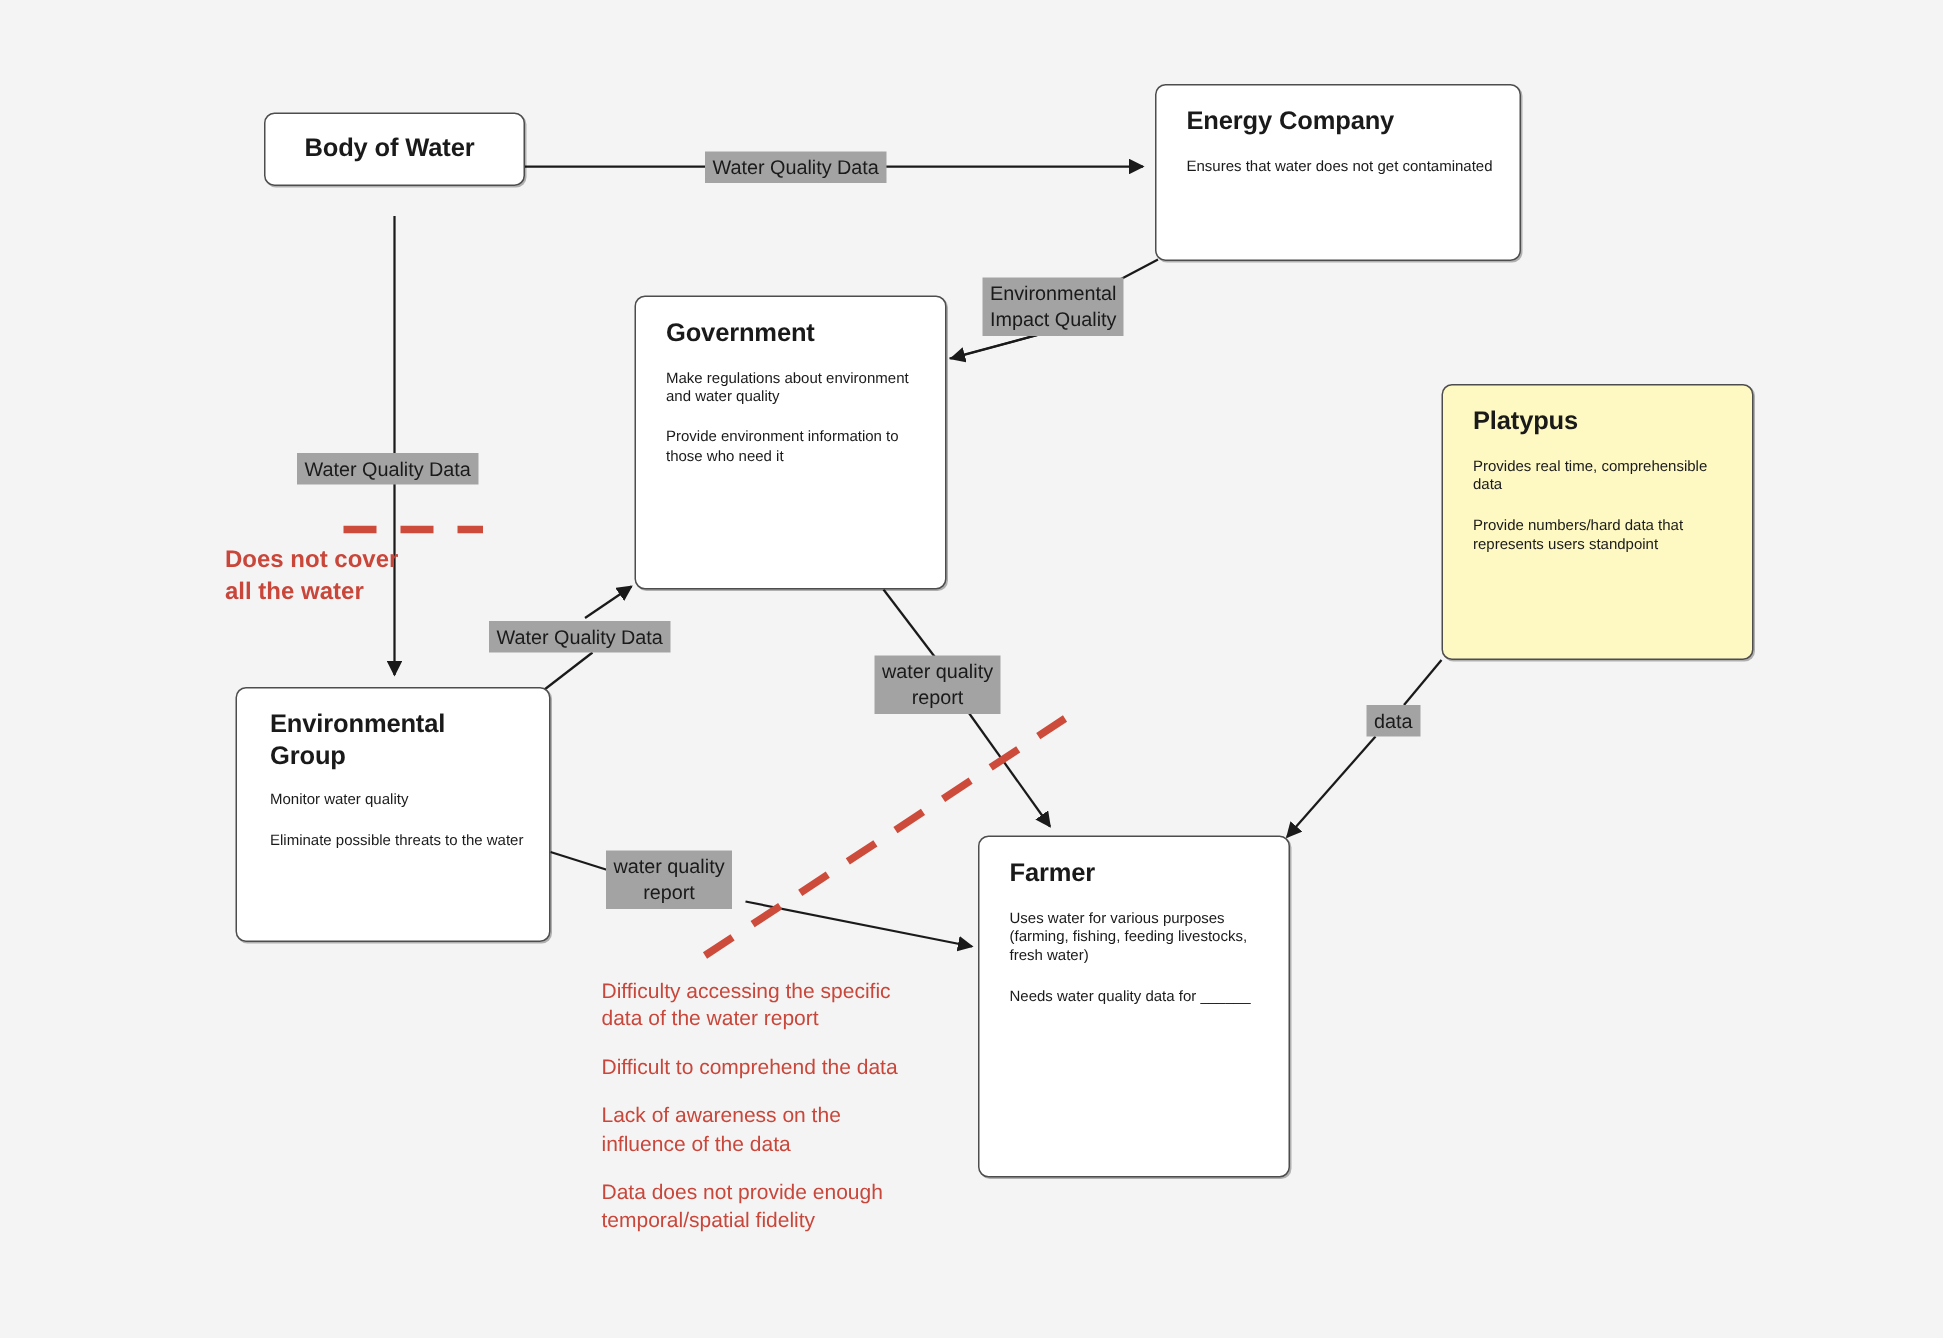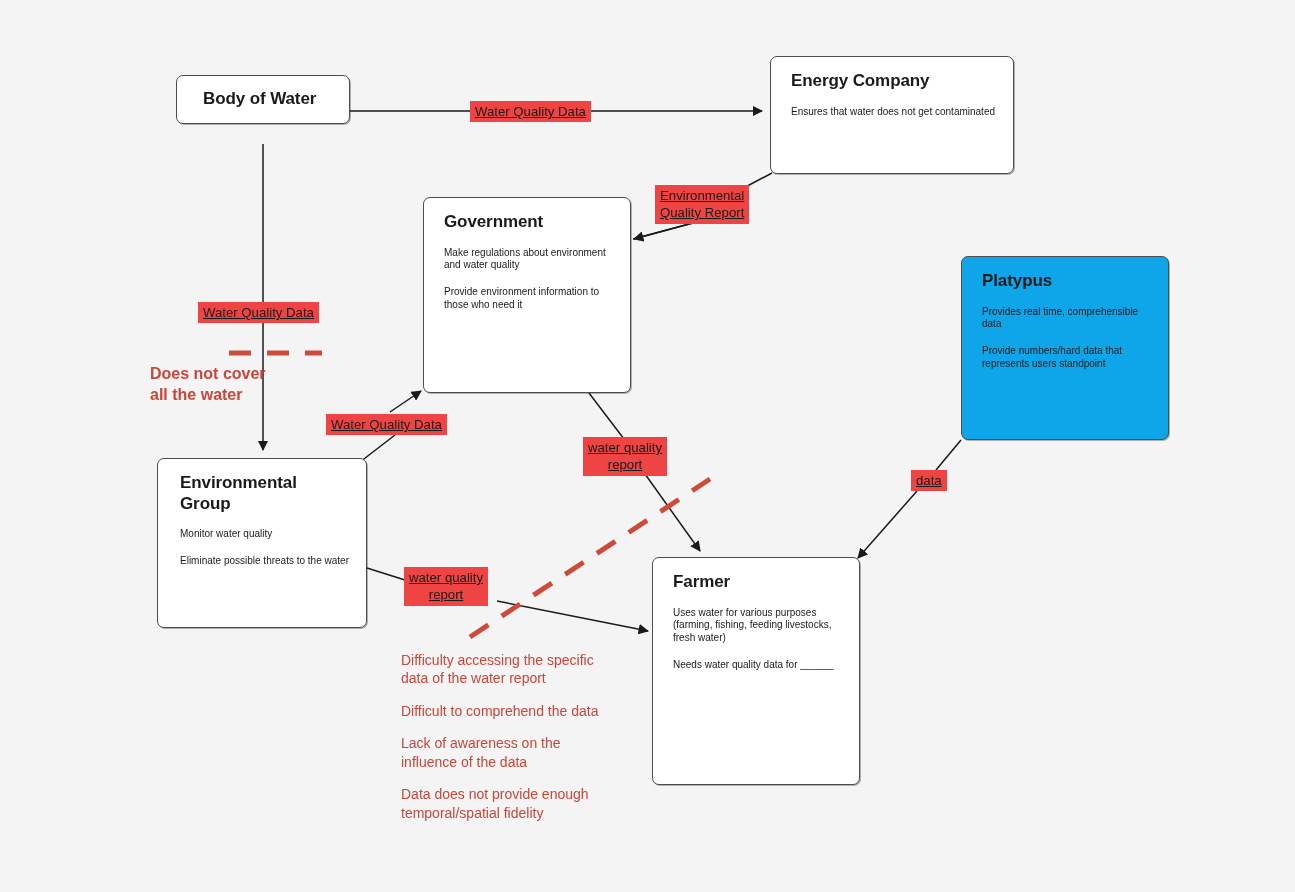--- a/index.html
+++ b/index.html
@@ -32,49 +32,48 @@
   .node {
     position: absolute;
     box-sizing: border-box;
     background: #ffffff;
     border: 1.4px solid #4d4d4d;
     border-radius: 7px;
     box-shadow: 1px 1px 0 rgba(0,0,0,0.28);
     padding: 14px 16px 12px 20px;
   }
   .node.pink {
-    background: #0ea5e9;
+    background: #fef9c3;
   }
   .node-title {
     font-size: 17px;
     font-weight: bold;
     color: #1a1a1a;
     line-height: 1.22;
     margin: 0 0 14px 0;
     letter-spacing: -0.1px;
   }
   .node-line {
     font-size: 10px;
     color: #1a1a1a;
     line-height: 1.26;
     margin: 0 0 14px 0;
   }
   .node-line:last-child { margin-bottom: 0; }
 
   .edge-label {
     position: absolute;
-    background: #ef4444;
+    background: #a3a3a3;
     color: #1a1a1a;
     font-size: 13.2px;
     line-height: 1.32;
     padding: 2px 5px;
     white-space: pre;
     text-align: center;
     box-sizing: border-box;
-    text-decoration: underline;
   }
 
   .note {
     position: absolute;
     color: #c9463a;
     font-size: 16px;
     font-weight: bold;
     line-height: 1.32;
     white-space: pre-line;
   }
@@ -155,21 +154,21 @@
     <div class="node-title">Farmer</div>
     <div class="node-line">Uses water for various purposes (farming, fishing, feeding livestocks, fresh water)</div>
     <div class="node-line">Needs water quality data for ______</div>
   </div>
 
   <div class="edge-label" style="left:470px; top:101px;">Water Quality Data</div>
 
   <div class="edge-label" style="left:198px; top:302px;">Water Quality Data</div>
 
   <div class="edge-label" style="left:655px; top:185px; text-align:left;">Environmental
-Quality Report</div>
+Impact Quality</div>
 
   <div class="edge-label" style="left:326px; top:414px;">Water Quality Data</div>
 
   <div class="edge-label" style="left:583px; top:437px;">water quality
 report</div>
 
   <div class="edge-label" style="left:404px; top:567px;">water quality
 report</div>
 
   <div class="edge-label" style="left:911px; top:470px;">data</div>

